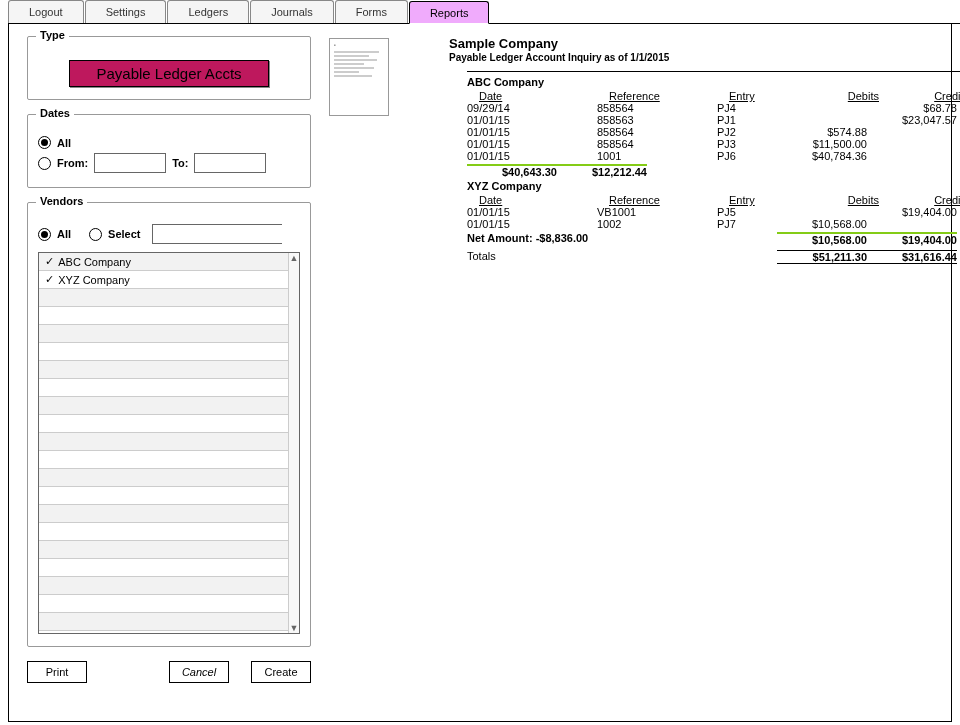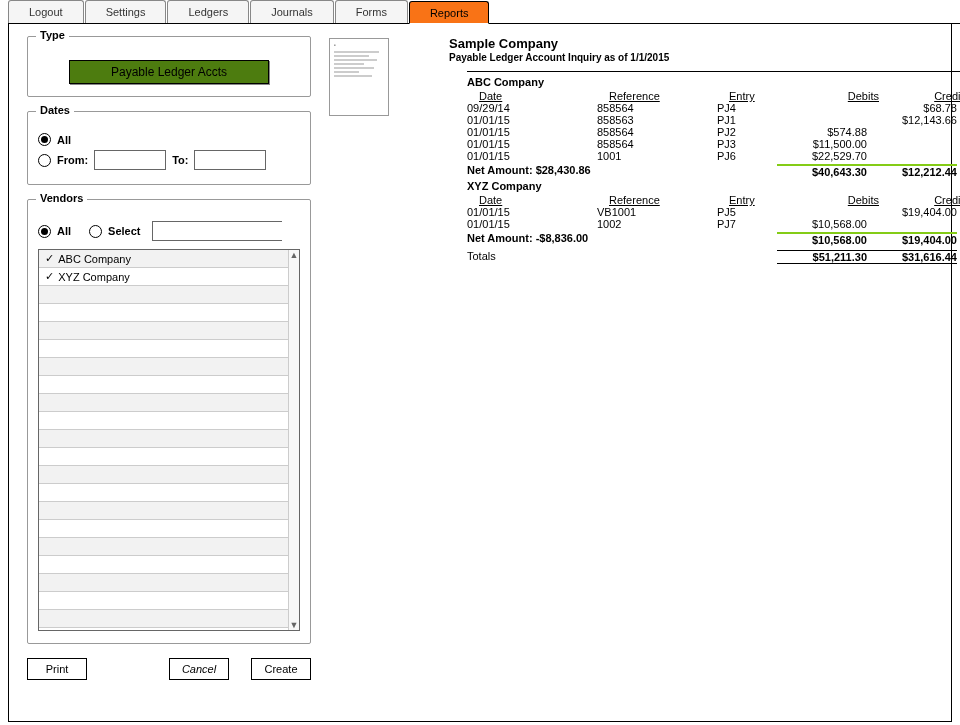--- a/index.html
+++ b/index.html
@@ -2,32 +2,32 @@
 <html><head>
 <meta charset="utf-8">
 <style>
 * { box-sizing: border-box; margin: 0; padding: 0; font-family: Verdana, Geneva, sans-serif; }
 body { background: #fff; font-size: 11px; color: #000; }
 .app { width: 960px; height: 725px; position: relative; }
 
 
 .tabs { display: flex; border-bottom: 1px solid #000; height: 24px; margin-left: 8px; }
 .tab { padding: 4px 20px 4px 20px; border: 1px solid #888; border-bottom: none; margin-right: 1px; background: #f5f5f5; cursor: pointer; border-radius: 3px 3px 0 0; font-size: 11px; display:flex; align-items:center;}
-.tab.active { background: #f97316; border: 1px solid #000; border-bottom: 1px solid #fff; position: relative; top: 1px; font-weight: normal;}
+.tab.active { background: #f0abfc; border: 1px solid #000; border-bottom: 1px solid #fff; position: relative; top: 1px; font-weight: normal;}
 .tab:not(.active) { color: #333; }
 
 .container { display: flex; border: 1px solid #000; margin: 0 8px 0 8px; border-top: none; height: 698px;}
 .left { width: 320px; padding: 12px 18px 8px 18px; }
 .right { flex: 1; padding: 10px 18px 10px 0; display:flex;gap:40px; }
 
 
 .group { border: 1px solid #999; border-radius: 2px; padding: 17px 10px 10px 10px; margin-bottom: 14px; position: relative; }
 .group-title { position: absolute; top: -8px; left: 8px; background: #fff; padding: 0 4px; font-weight: bold; font-size: 11px; }
 
-.btn-select { display: block; margin: 6px auto 2px auto; width: 200px; padding: 4px 8px; border: 1px solid #000; background: #4d7c0f; cursor: pointer; text-align: center; font-size: 12px; box-shadow: 1px 1px 0 #888;}
+.btn-select { display: block; margin: 6px auto 2px auto; width: 200px; padding: 4px 8px; border: 1px solid #000; background: #be185d; cursor: pointer; text-align: center; font-size: 15px; box-shadow: 1px 1px 0 #888;}
 
 .radio-row { display: flex; align-items: center; gap: 6px; margin: 4px 0; font-size: 11px; }
 .radio-row label { font-weight: bold; }
 .radio { width: 13px; height: 13px; border: 1px solid #000; border-radius: 50%; display: inline-flex; align-items:center; justify-content:center; cursor:pointer;}
 .radio.checked::after { content:""; width:7px; height:7px; background:#000; border-radius:50%;}
 .text-input { border: 1px solid #666; height: 20px; padding: 2px 4px; font-size: 11px; }
 
 .vendor-search { display:flex; align-items:center; }
 .search-box { border:1px solid #666; display:flex; align-items:center; height:20px; width:130px; margin-left:6px;}
 .search-box svg { margin: 0 3px; }
@@ -221,45 +221,44 @@
                 <span class="col-ref">858564</span>
                 <span class="col-entry">PJ4</span>
                 <span class="col-deb"></span>
                 <span class="col-cred">$68.78</span>
               </div>
               <div class="rpt-row">
                 <span class="col-date">01/01/15</span>
                 <span class="col-ref">858563</span>
                 <span class="col-entry">PJ1</span>
                 <span class="col-deb"></span>
-                <span class="col-cred">$12,143.66</span>
+                <span class="col-cred">$23,047.57</span>
               </div>
               <div class="rpt-row">
                 <span class="col-date">01/01/15</span>
                 <span class="col-ref">858564</span>
                 <span class="col-entry">PJ2</span>
                 <span class="col-deb">$574.88</span>
                 <span class="col-cred"></span>
               </div>
               <div class="rpt-row">
                 <span class="col-date">01/01/15</span>
                 <span class="col-ref">858564</span>
                 <span class="col-entry">PJ3</span>
                 <span class="col-deb">$11,500.00</span>
                 <span class="col-cred"></span>
               </div>
               <div class="rpt-row">
                 <span class="col-date">01/01/15</span>
                 <span class="col-ref">1001</span>
                 <span class="col-entry">PJ6</span>
-                <span class="col-deb">$22,529.70</span>
+                <span class="col-deb">$40,784.36</span>
                 <span class="col-cred"></span>
               </div>
               <div class="rpt-net">
-                <span class="col-date" style="width:310px">Net Amount:  $28,430.86</span>
                 <span class="col-deb">$40,643.30</span>
                 <span class="col-cred">$12,212.44</span>
               </div>
               <div class="rpt-company">XYZ Company</div>
               <div class="rpt-header-row">
                 <span class="col-date">Date</span>
                 <span class="col-ref">Reference</span>
                 <span class="col-entry">Entry</span>
                 <span class="col-deb">Debits</span>
                 <span class="col-cred">Credits</span>

